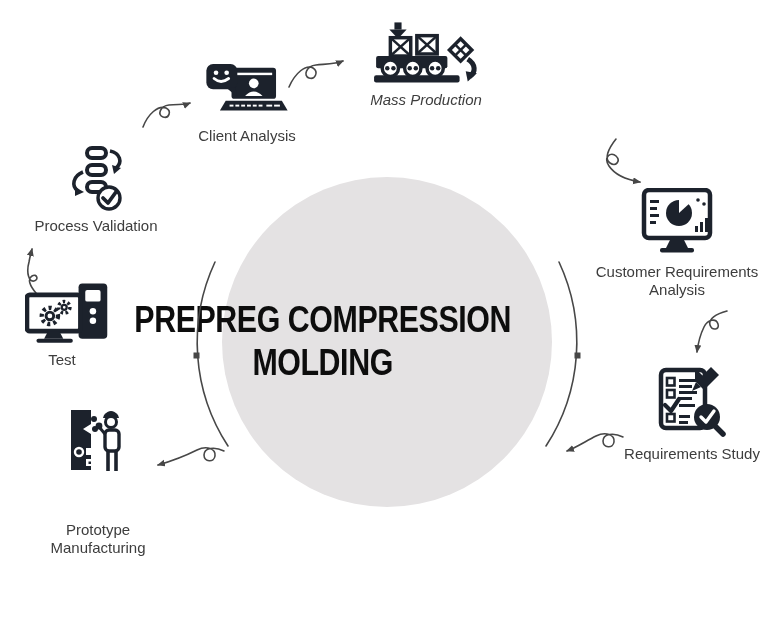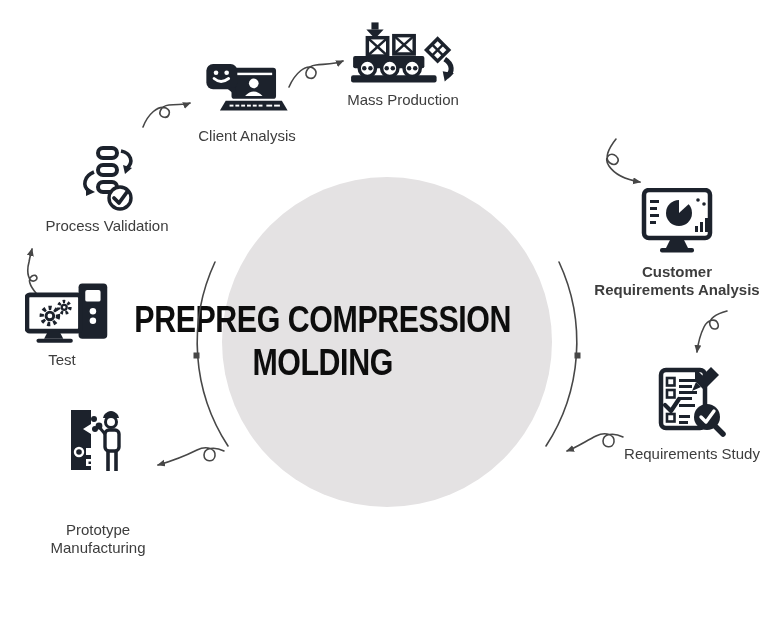--- a/index.html
+++ b/index.html
@@ -10,27 +10,27 @@
           display:flex;align-items:center;justify-content:flex-end;}
   .title{font-weight:bold;font-size:37px;line-height:1.16;color:var(--title,#0d0d0d);
           text-align:center;transform:scaleX(0.82);letter-spacing:-0.5px;white-space:nowrap;}
   .lines-layer{position:absolute;left:0;top:0;width:768px;height:631px;pointer-events:none;}
   .stage{position:absolute;display:flex;flex-direction:column;align-items:center;}
   .stage svg{display:block;color:var(--icon,#1c222c);}
   .stage-label{margin-top:3px;font-size:15px;line-height:1.22;color:var(--label,#3d3d3d);
           text-align:center;}
   
   .st-idea{left:505px;top:74px;width:105px;}
-  .st-customer{left:594px;top:188px;width:166px;font-weight:bold;}
+  .st-customer{left:594px;top:188px;width:166px;}
   .st-feasibility{left:610px;top:364px;width:164px;}
   .st-prototype{left:38px;top:406px;width:120px;gap:40px;}
   .st-test{left:12px;top:280px;width:100px;}
-  .st-process{left:27px;top:144px;width:160px;}
+  .st-process{left:16px;top:144px;width:160px;}
   .st-client{left:172px;top:64px;width:150px;}
-  .st-mass{left:323px;top:22px;width:160px;}
+  .st-mass{left:346px;top:22px;width:160px;font-style:italic;}
 </style>
 </head>
 <body>
 
 <div class="canvas">
 
   <div class="center-circle">
     <div class="title">
       <div>PREPREG COMPRESSION</div>
       <div>MOLDING</div>

